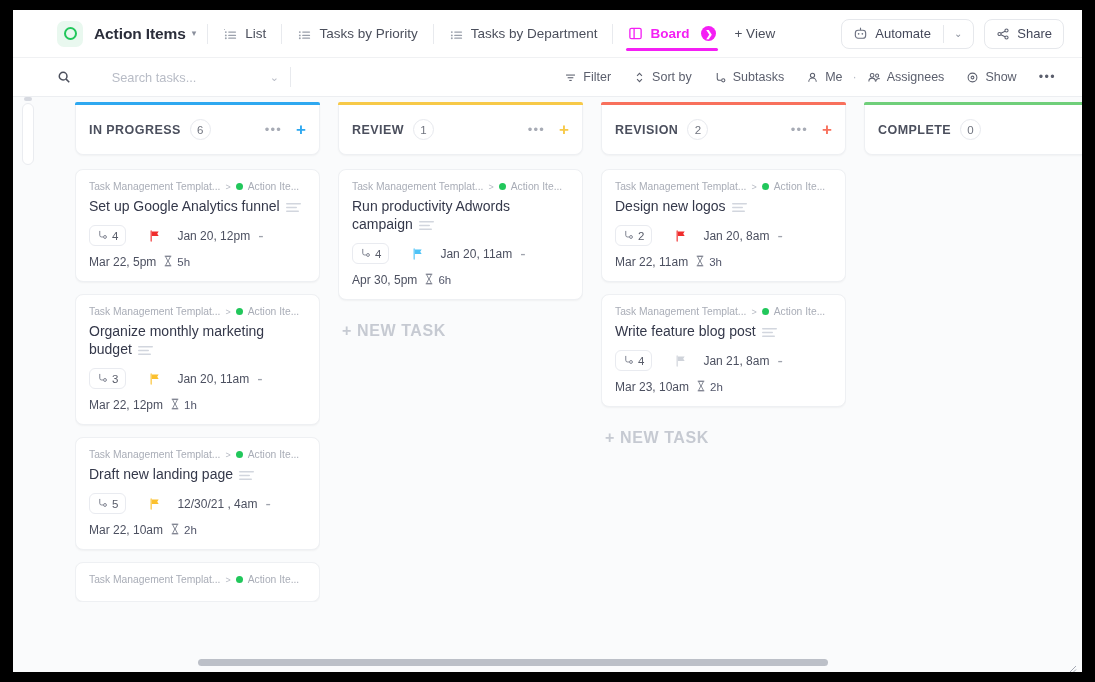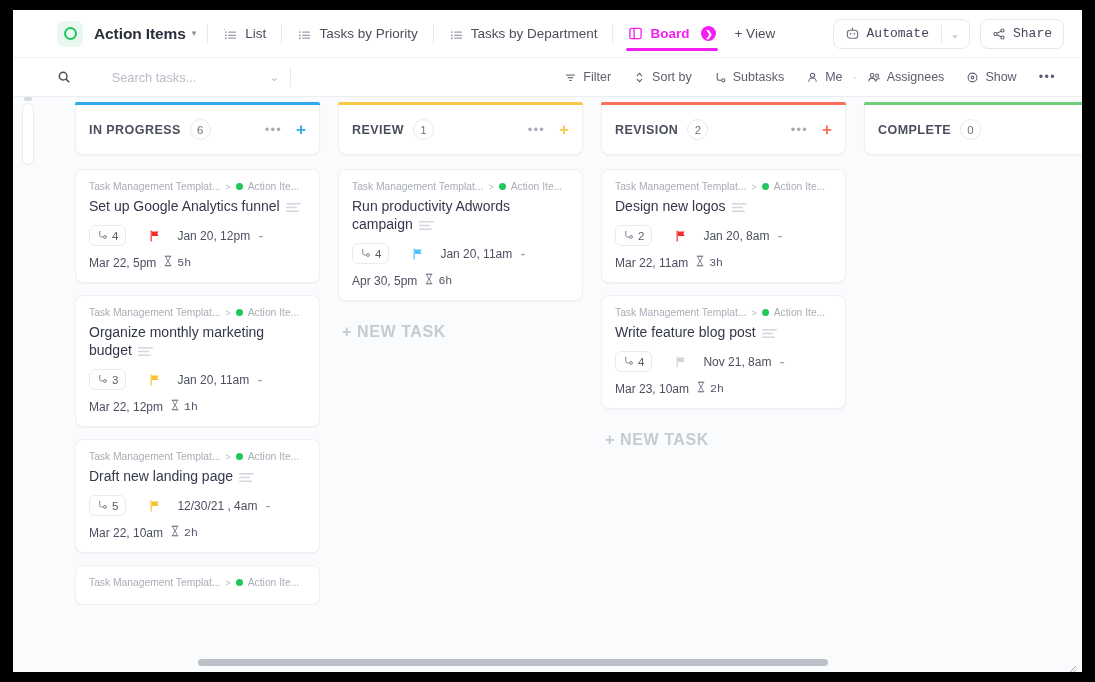--- a/index.html
+++ b/index.html
@@ -60,21 +60,21 @@
   }
   .plusview {
     display: flex; align-items: center; gap: 6px;
     font-size: 13.5px; color: #4b4f5c; margin-left: 14px; cursor: pointer; white-space: nowrap;
   }
   .spacer { flex: 1 1 auto; }
   .pillbtn {
     display: flex; align-items: center; gap: 7px;
     height: 30px; padding: 0 11px;
     border: 1px solid #e6e8ec; border-radius: 8px;
-    font-size: 13px; color: #44485a; background: #fff; cursor: pointer; white-space: nowrap; font-family: Liberation Mono, monospace;
+    font-size: 13px; color: #44485a; background: #fff; cursor: pointer; white-space: nowrap;
   }
   .pillbtn + .pillbtn { margin-left: 10px; }
   .pillsplit { width: 1px; height: 18px; background: #e6e8ec; margin: 0 3px 0 5px; }
 
   
   .filterbar {
     height: 39px; display: flex; align-items: center;
     padding: 0 18px 0 44px; background: #fff;
     border-bottom: 1px solid #eceef1;
     font-size: 12.5px; color: #5b5f6d;
@@ -166,21 +166,21 @@
   .metarow { display: flex; align-items: center; margin-bottom: 9px; }
   .sub-chip {
     display: inline-flex; align-items: center; gap: 4px;
     border: 1px solid #e9ebf0; border-radius: 6px;
     padding: 3px 7px; font-size: 11.5px; color: #585c69; background: #fff;
   }
   .flagwrap { margin-left: 22px; display: inline-flex; align-items: center; }
   .datetxt { margin-left: 15px; font-size: 12px; color: #4c5060; white-space: nowrap; }
   .dash { margin-left: 8px; color: #9fa3ad; }
   .botrow { display: flex; align-items: center; font-size: 12px; color: #4c5060; gap: 7px; }
-  .timechip { display: inline-flex; align-items: center; gap: 4px; color: #52566a; font-size: 11.5px; font-family: Liberation Mono, monospace; }
+  .timechip { display: inline-flex; align-items: center; gap: 4px; color: #52566a; font-size: 11.5px; }
 
   .newtask {
     font-size: 16px; letter-spacing: 0.6px; font-weight: 600;
     color: #c6cad2; padding: 10px 4px 4px 4px; cursor: pointer;
   }
 
   
   .fab-row { position: absolute; right: 22px; bottom: 18px; display: flex; align-items: center; gap: 10px; z-index: 6; }
   .fab-task {
     display: flex; align-items: center; gap: 6px;
@@ -665,21 +665,21 @@
                       <circle cx="11.6" cy="11.6" r="2.1"></circle>
                     </svg></span>
                   <span>4</span>
                 </span>
                 <span class="flagwrap">
                   <svg width="14" height="14" viewBox="0 0 16 16">
                     <path d="M3.6 2.2 v11.6" stroke="#cfd3da" stroke-width="1.3" stroke-linecap="round"></path>
                     <path d="M4.4 2.8 h7.8 l-1.7 2.6 1.7 2.6 h-7.8 z" fill="#cfd3da"></path>
                   </svg>
                 </span>
-                <span class="datetxt">Nov 21, 8am</span>
+                <span class="datetxt">Jan 21, 8am</span>
                 <span class="dash">-</span>
               </div>
               <div class="botrow">
                 <span>Mar 23, 10am</span>
                 <span class="timechip">
                   <span><svg width="10" height="12" viewBox="0 0 12 14" fill="none" stroke="#7b7f8c" stroke-width="1.1">
                       <line x1="2" y1="1.2" x2="10" y2="1.2"></line>
                       <line x1="2" y1="12.8" x2="10" y2="12.8"></line>
                       <path d="M3 1.5 L9 1.5 L6.2 7 L9 12.5 L3 12.5 L5.8 7 Z"></path>
                     </svg></span>

